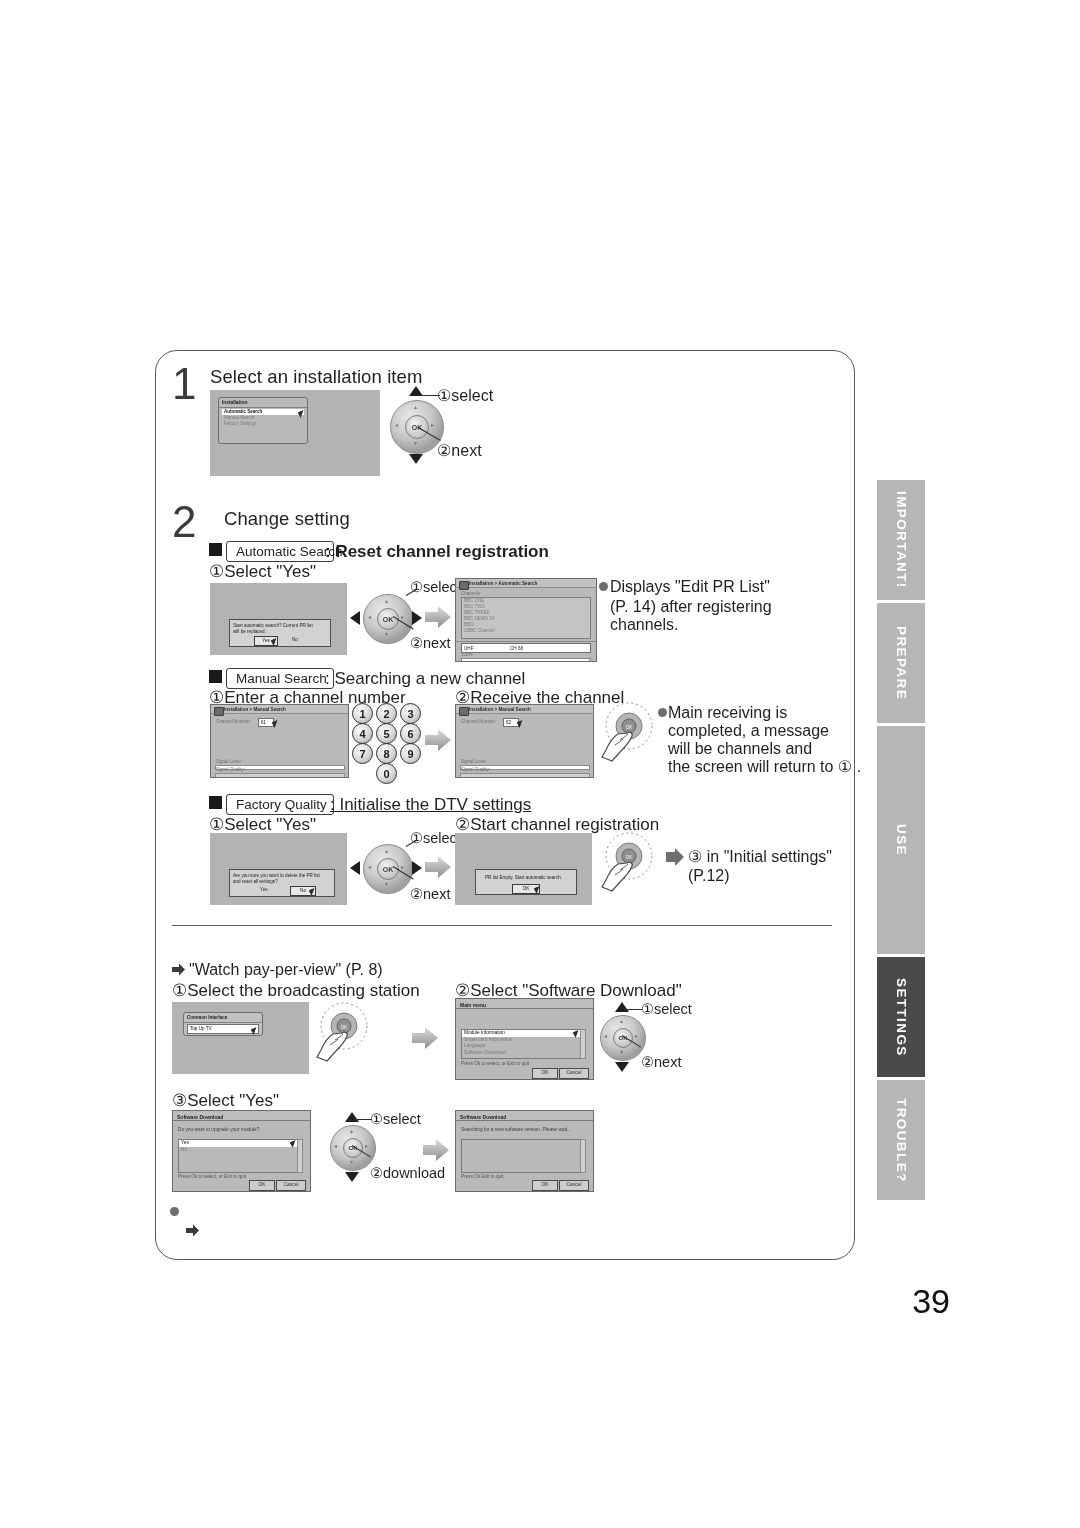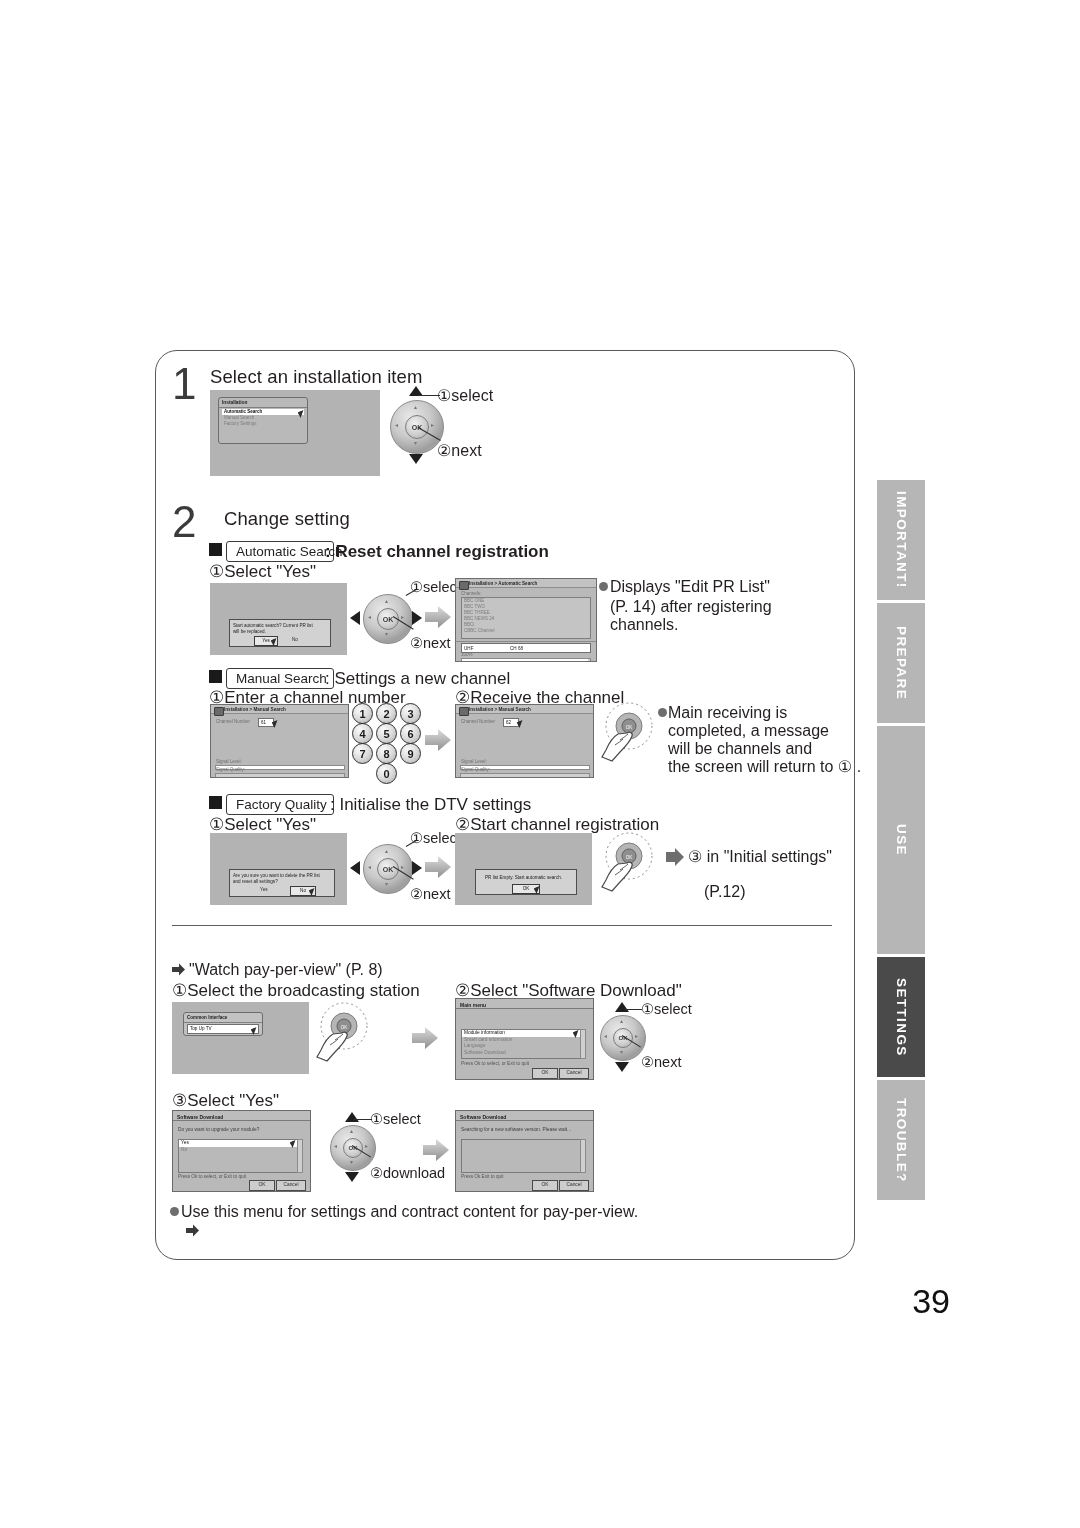--- a/index.html
+++ b/index.html
@@ -224,21 +224,21 @@
     </div>
   </div>
 
   <div class="bullet" style="left:599px;top:582px;"></div>
   <div class="t" style="left:610px;top:577px;">Displays "Edit PR List"</div>
   <div class="t" style="left:610px;top:597px;">(P. 14) after registering</div>
   <div class="t" style="left:610px;top:615px;">channels.</div>
 
   <div class="sqbul" style="left:209px;top:670px;"></div>
   <div class="boxlabel" style="left:226px;top:668px;width:88px;">Manual Search</div>
-  <div class="t t17" style="left:325px;top:668px;">: Settings a new channel</div>
+  <div class="t t17" style="left:325px;top:668px;">: Searching a new channel</div>
   <div class="t t17" style="left:209px;top:687px;">①Enter a channel number</div>
   <div class="t t17" style="left:455px;top:687px;">②Receive the channel</div>
 
   <div class="osd" style="left:210px;top:704px;width:137px;height:72px;">
     <div class="ttl">
       <span class="tvicon"></span>
       <span>Installation &gt; Manual Search</span>
     </div>
     <div class="lbl" style="left:5px;top:14px;">Channel Number</div>
     <div class="field" style="left:47px;top:13px;width:14px;height:7px;">
@@ -295,21 +295,21 @@
   </div>
 
   <div class="bullet" style="left:658px;top:708px;"></div>
   <div class="t" style="left:668px;top:703px;">Main receiving is</div>
   <div class="t" style="left:668px;top:721px;">completed, a message</div>
   <div class="t" style="left:668px;top:739px;">will be channels and</div>
   <div class="t" style="left:668px;top:757px;">the screen will return to ① .</div>
 
   <div class="sqbul" style="left:209px;top:796px;"></div>
   <div class="boxlabel" style="left:226px;top:794px;width:88px;">Factory Quality</div>
-  <div class="t t17" style="left:330px;top:794px;">: Initialise the DTV settings</div>
+  <div class="t t17" style="left:330px;top:794px;text-decoration:underline;">: Initialise the DTV settings</div>
   <div class="t t17" style="left:209px;top:814px;">①Select "Yes"</div>
   <div class="t t17" style="left:455px;top:814px;">②Start channel registration</div>
 
   <div class="plate" style="left:210px;top:833px;width:137px;height:72px;">
     <div class="dlg" style="left:19px;top:36px;width:104px;height:26px;">
       <div class="dtx" style="left:3px;top:3px;">Are you sure you want to delete the PR list</div>
       <div class="dtx" style="left:3px;top:9px;">and reset all settings?</div>
       <div class="btnplain" style="left:30px;top:17px;">Yes</div>
       <div class="btn" style="left:60px;top:16px;width:24px;">No</div>
       <div class="cur" style="left:80px;top:19px;"></div>
@@ -352,21 +352,21 @@
       <path d="M18 34 C13 37 9 43 6 50 L2 57 L12 61 L20 52 C25 47 30 42 32 36 C33 33 30 31 27 33 Z" fill="#ffffff" stroke="#4a4a4a" stroke-width="1.2"></path>
       <path d="M20 40 C23 38 26 36 28 34" fill="none" stroke="#4a4a4a" stroke-width="0.9"></path>
       <path d="M15 45 C18 43 21 41 23 39" fill="none" stroke="#4a4a4a" stroke-width="0.9"></path>
     </svg>
   </div>
 
   <svg class="fat" style="left:666px;top:848px;width:18px;height:18px;" viewBox="0 0 18 18">
     <path d="M0 4 L9 4 L9 0 L18 9 L9 18 L9 14 L0 14 Z" fill="#6e6e6e"></path>
   </svg>
   <div class="t" style="left:688px;top:847px;">③ in "Initial settings"</div>
-  <div class="t" style="left:704px;top:866px;margin-top:16px;">(P.12)</div>
+  <div class="t" style="left:688px;top:866px;">(P.12)</div>
 
   <div class="hr" style="left:172px;top:925px;width:660px;"></div>
 
   <svg style="position:absolute;left:172px;top:963px;width:13px;height:13px;" viewBox="0 0 13 13">
     <path d="M0 4 L7 4 L7 0.5 L13 6.5 L7 12.5 L7 9 L0 9 Z" fill="#3a3a3a"></path>
   </svg>
   <div class="t" style="left:189px;top:960px;">"Watch pay-per-view" (P. 8)</div>
 
   <div class="t t17" style="left:172px;top:980px;">①Select the broadcasting station</div>
   <div class="t t17" style="left:455px;top:980px;">②Select "Software Download"</div>
@@ -467,21 +467,20 @@
     <div class="ctt">Software Download</div>
     <div class="prompt" style="left:5px;top:16px;">Searching for a new software version. Please wait...</div>
     <div class="lb" style="left:5px;top:28px;width:123px;height:32px;"></div>
     <div class="sb" style="left:124px;top:28px;height:32px;"></div>
     <div class="foot" style="left:5px;top:63px;">Press Ok Exit to quit</div>
     <div class="cbtn" style="left:76px;top:69px;width:24px;">OK</div>
     <div class="cbtn" style="left:103px;top:69px;width:28px;">Cancel</div>
   </div>
 
   <div class="bullet" style="left:170px;top:1207px;"></div>
-  <div class="t" style="left:181px;top:1202px;">Use this menu for settings and contract content for pay-per-view.</div>
   <svg style="position:absolute;left:186px;top:1224px;width:13px;height:13px;" viewBox="0 0 13 13">
     <path d="M0 4 L7 4 L7 0.5 L13 6.5 L7 12.5 L7 9 L0 9 Z" fill="#3a3a3a"></path>
   </svg>
 
   <div class="tabs">
     <div class="tab" style="height:120px;">
         <span>IMPORTANT!</span>
       </div>
     <div class="tab" style="height:120px;">
         <span>PREPARE</span>

